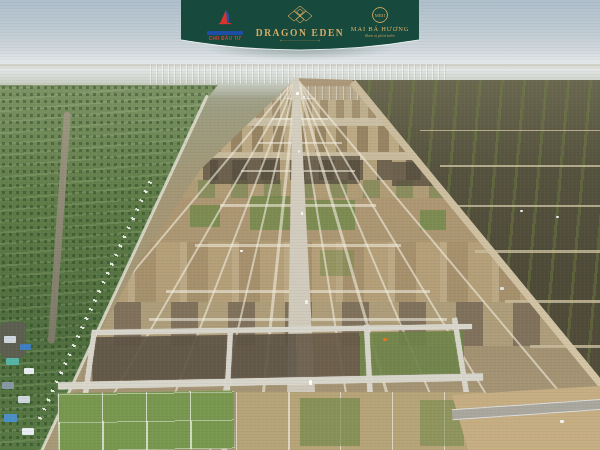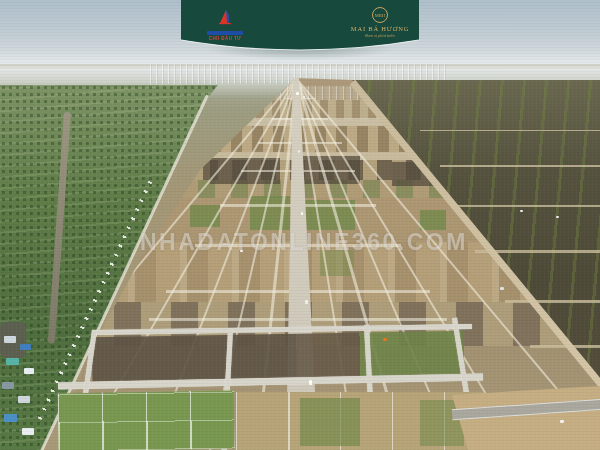--- a/index.html
+++ b/index.html
@@ -215,39 +215,51 @@
   <div class="speck" style="left:309px;top:380px;width:3px;height:5px;background:#ffffff;"></div>
   <div class="speck" style="left:383px;top:338px;width:4px;height:3px;background:#e07820;"></div>
   <div class="speck" style="left:240px;top:250px;width:3px;height:2px;background:#ffffff;"></div>
   <div class="speck" style="left:520px;top:210px;width:3px;height:2px;background:#e9ece9;"></div>
   <div class="speck" style="left:556px;top:216px;width:3px;height:2px;background:#e9ece9;"></div>
   <div class="speck" style="left:500px;top:287px;width:4px;height:3px;background:#dfe3df;"></div>
   <div class="speck" style="left:560px;top:420px;width:4px;height:3px;background:#f2f3ef;"></div>
 
   <div class="abs grain"></div>
 
-  <div class="abs wmtext">NHADATONLINE360.COM</div>
 
   <div class="abs bshadow"></div>
   <div class="abs banner">
     <svg width="238" height="58" viewBox="0 0 238 58">
       <path d="M0,0 H238 V40 Q119,60 0,40 Z" fill="#17493c"></path>
       <path d="M0,40 Q119,60 238,40" fill="none" stroke="rgba(255,255,255,.85)" stroke-width="1.2"></path>
     </svg>
 
     <div class="logo lg-left">
       <svg width="14" height="16" viewBox="0 0 14 16">
         <path d="M2 14 L8 1 L11 14 Z" fill="#d8352a"></path>
         <path d="M8 1 L11 6 L11 14 L9 14 Z" fill="#2b4ea0"></path>
         <rect x="1" y="14" width="12" height="1.2" fill="#d8352a"></rect>
       </svg>
       <div class="bluebar"></div>
       <div class="devcap">CHỦ ĐẦU TƯ</div>
     </div>
 
+    <div class="logo lg-center">
+      <svg width="26" height="17" viewBox="0 0 26 17">
+        <g fill="none" stroke="#c9a25f" stroke-width=".8">
+          <path d="M13 0 L19 5 L13 10 L7 5 Z"></path>
+          <path d="M13 3 L16.5 6 L13 9 L9.5 6 Z"></path>
+          <path d="M7 5 L13 10 L7 15 L1 10 Z"></path>
+          <path d="M19 5 L25 10 L19 15 L13 10 Z"></path>
+          <path d="M13 10 L17 13.5 L13 17 L9 13.5 Z"></path>
+        </g>
+      </svg>
+      <div class="nm">DRAGON EDEN</div>
+      <div class="tg">«────────────»</div>
+    </div>
 
     <div class="logo lg-right">
       <div class="ring">
         <span>MBH</span>
       </div>
       <div class="nm">MAI BÁ HƯƠNG</div>
       <div class="tg">Đơn vị phát triển</div>
     </div>
   </div>
 

